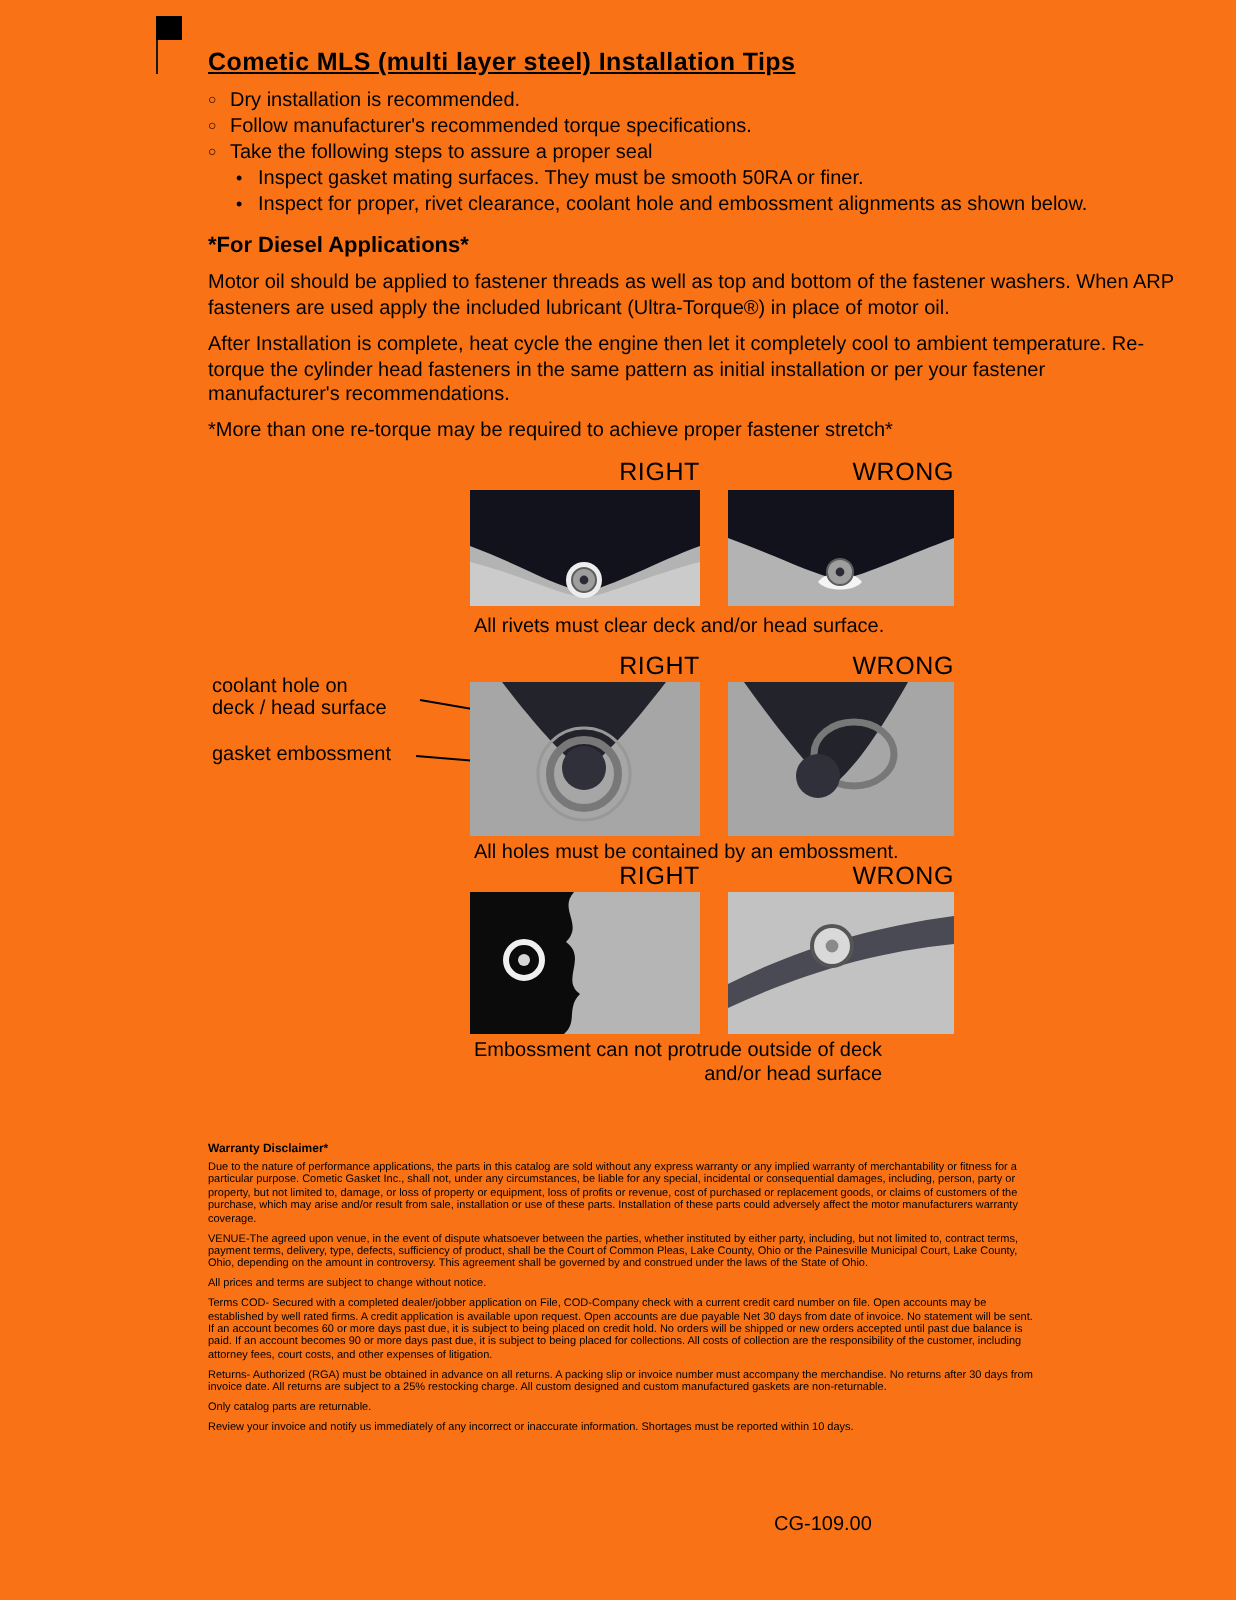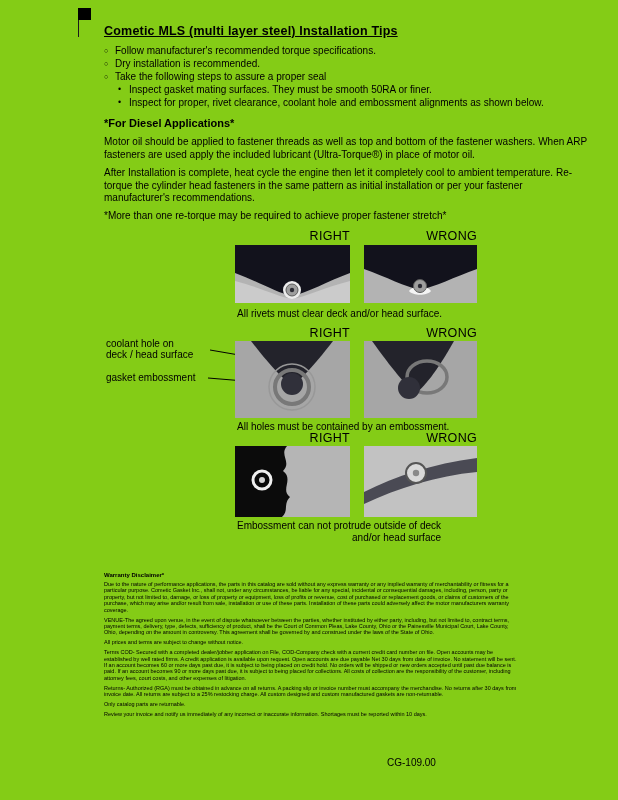--- a/index.html
+++ b/index.html
@@ -1,18 +1,18 @@
 <!DOCTYPE html>
 <html><head>
 <meta charset="utf-8">
 <style>
   * { margin:0; padding:0; box-sizing:border-box; }
   html,body { background:#ffffff; }
   body { font-family:"Liberation Sans", sans-serif; color:#000; }
-  .page { position:relative; width:618px; height:800px; background:#84cc16; overflow:hidden; }
+  .page { position:relative; width:618px; height:800px; background:#f97316; overflow:hidden; }
 
   .corner-mark { position:absolute; left:78px; top:8px; width:13px; height:12px; background:#000; }
   .corner-line { position:absolute; left:78px; top:20px; width:1px; height:17px; background:#1a1a1a; }
 
   .title { position:absolute; left:104px; top:24px; font-size:12.5px; font-weight:bold;
            text-decoration:underline; letter-spacing:0.2px; }
 
   .tips { position:absolute; left:104px; top:44px; font-size:10px; line-height:13px; width:500px; }
   .tip { display:flex; }
   .tip .bullet { width:11px; flex:0 0 11px; font-size:7px; line-height:13px; }
@@ -58,25 +58,25 @@
 <div class="page">
 
   <div class="corner-mark"></div>
   <div class="corner-line"></div>
 
   <h1 class="title">Cometic MLS (multi layer steel) Installation Tips</h1>
 
   <div class="tips">
     <div class="tip">
       <span class="bullet">○</span>
-      <span>Follow manufacturer's recommended torque specifications.</span>
+      <span>Dry installation is recommended.</span>
     </div>
     <div class="tip">
       <span class="bullet">○</span>
-      <span>Dry installation is recommended.</span>
+      <span>Follow manufacturer's recommended torque specifications.</span>
     </div>
     <div class="tip">
       <span class="bullet">○</span>
       <span>Take the following steps to assure a proper seal</span>
     </div>
     <div class="tip sub">
       <span class="bullet">•</span>
       <span>Inspect gasket mating surfaces.  They must be smooth 50RA or finer.</span>
     </div>
     <div class="tip sub">

